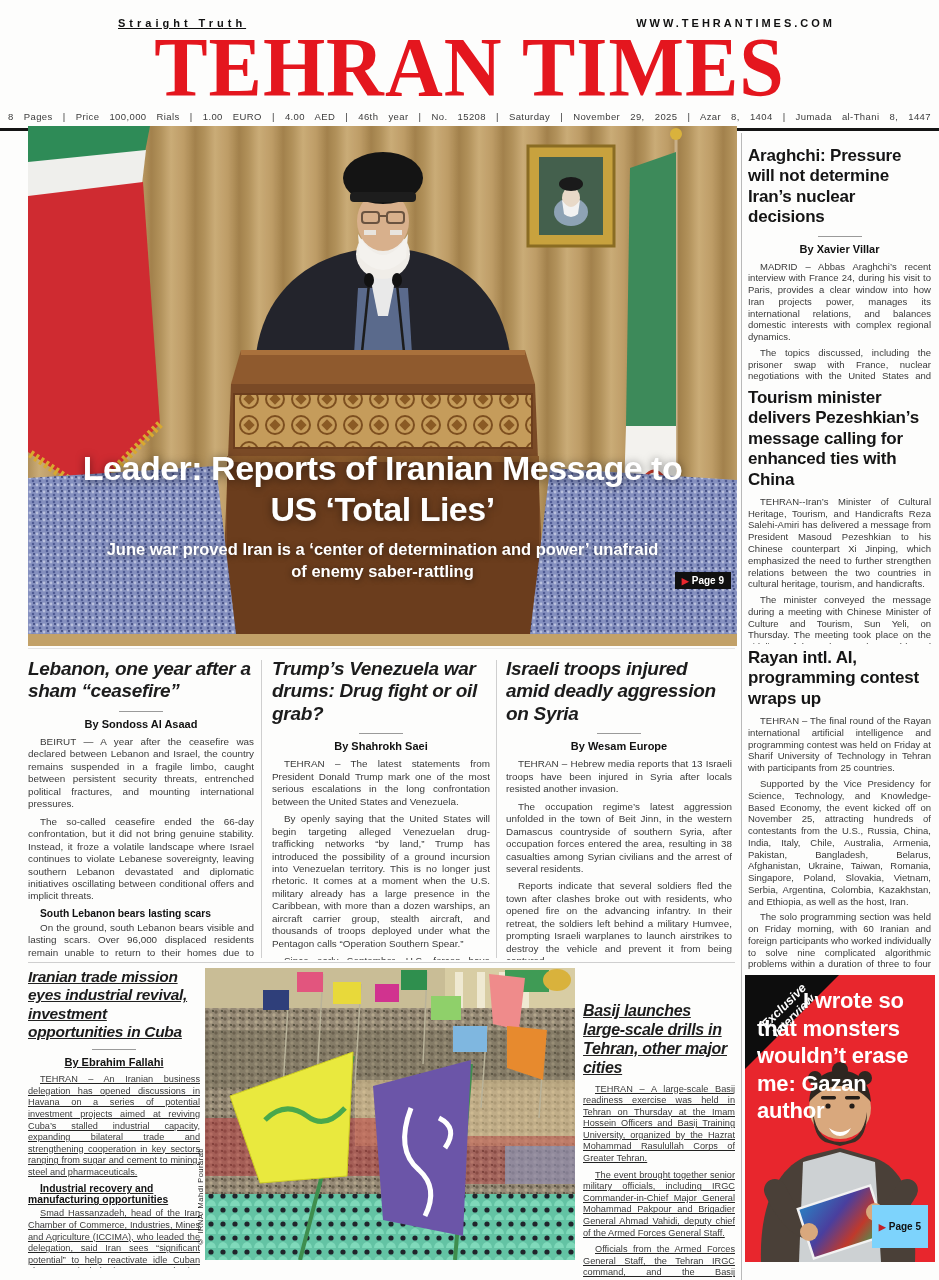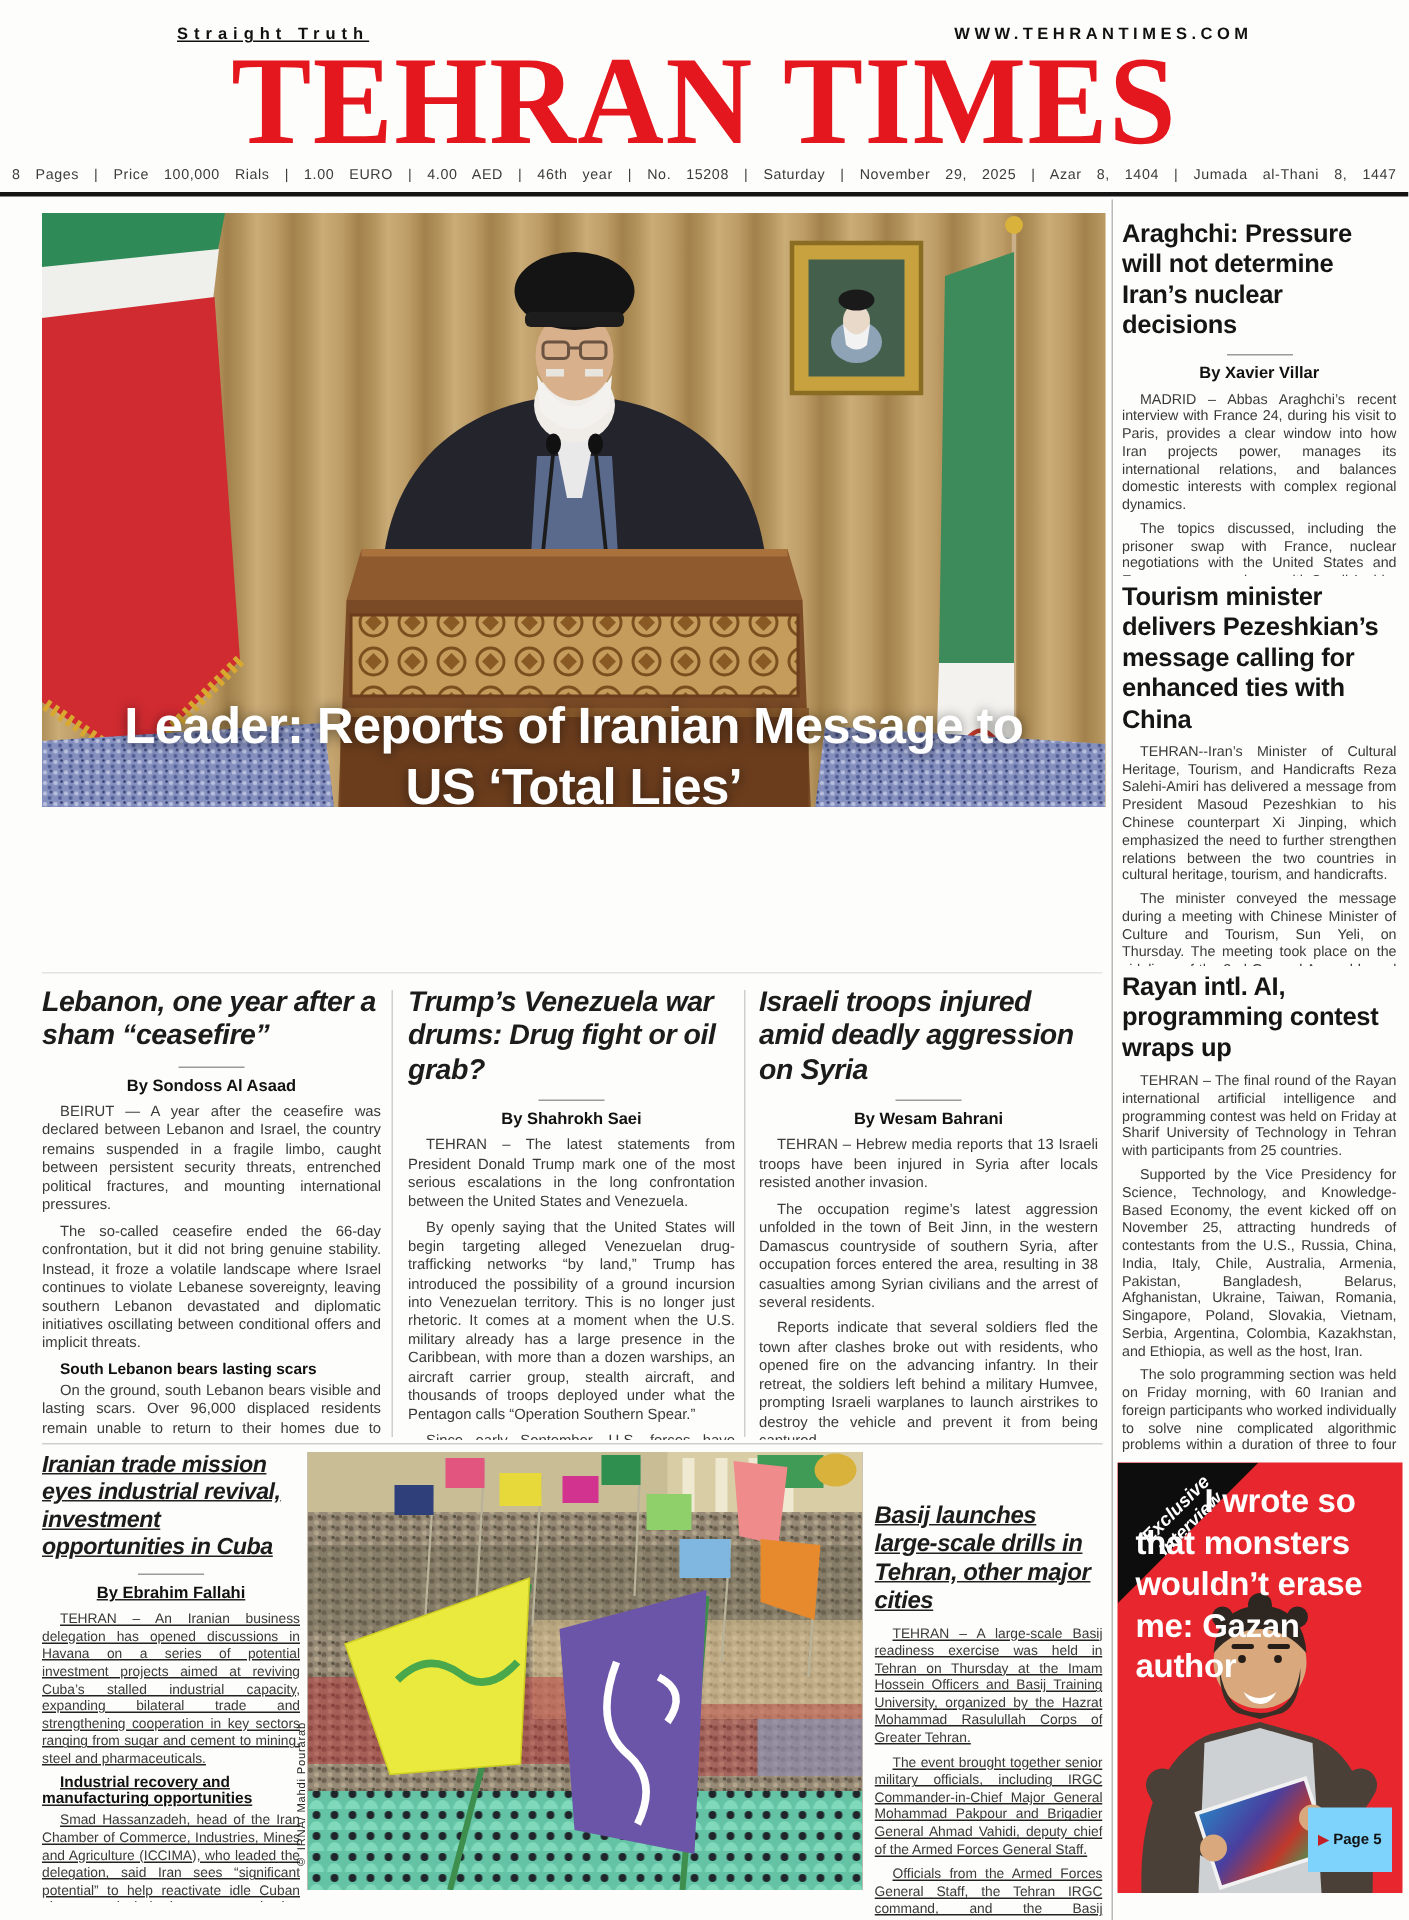--- a/index.html
+++ b/index.html
@@ -12,21 +12,21 @@
   .website{right:104px;top:17px;font-size:11px;font-weight:bold;letter-spacing:3px;color:#111;}
   .mast-title{left:0;right:0;top:26px;text-align:center;color:#e4161e;
       font-family:"Liberation Serif",serif;font-weight:bold;font-size:80px;
       letter-spacing:1px;transform:scaleY(1.05);transform-origin:top center;line-height:1;}
   .infobar{left:8px;right:8px;top:111px;font-size:9.5px;color:#3c3c3c;letter-spacing:.4px;
       text-align:justify;text-align-last:justify;white-space:nowrap;}
   .mast-rule{left:0;right:0;top:128px;height:3px;background:#141414;}
   .main-divider{left:741px;top:133px;bottom:0;width:1px;background:#b9b9b9;}
 
   
-  .lead-photo{left:28px;top:142px;width:709px;height:396px;overflow:hidden;background:#c2a168;}
+  .lead-photo{left:28px;top:126px;width:709px;height:520px;overflow:hidden;background:#c2a168;}
   .lead-photo svg{display:block;}
   .lead-head{left:0;right:0;top:322px;text-align:center;color:#fff;font-weight:bold;
       font-size:34px;line-height:1.22;letter-spacing:-.5px;padding:0 28px;
       text-shadow:0 1px 8px rgba(0,0,0,.5);}
   .lead-sub{left:75px;right:75px;top:412px;text-align:center;color:#fff;font-weight:bold;
       font-size:16.5px;line-height:1.35;text-shadow:0 1px 6px rgba(0,0,0,.55);}
   .pbadge{background:#101010;color:#fff;font-size:10px;font-weight:bold;
       padding:3px 7px;display:inline-block;}
   .pbadge .arr{color:#e8262d;margin-right:3px;font-size:9px;}
   .lead-badge{right:6px;top:446px;}
@@ -206,21 +206,21 @@
   <div class="divline"></div>
   <div class="byline">By Shahrokh Saei</div>
   <p>TEHRAN – The latest statements from President Donald Trump mark one of the most serious escalations in the long confrontation between the United States and Venezuela.</p>
   <p>By openly saying that the United States will begin targeting alleged Venezuelan drug-trafficking networks “by land,” Trump has introduced the possibility of a ground incursion into Venezuelan territory. This is no longer just rhetoric. It comes at a moment when the U.S. military already has a large presence in the Caribbean, with more than a dozen warships, an aircraft carrier group, stealth aircraft, and thousands of troops deployed under what the Pentagon calls “Operation Southern Spear.”</p>
   <p>Since early September, U.S. forces have carried out more than 20 lethal strikes against boats in the Caribbean Sea and the Pacific Ocean. These attacks have killed more than 80 people, and many Latin American governments, as well as legal experts,</p>
 </div>
 
 <div class="abs art mid c3">
   <h2>Israeli troops injured amid deadly aggression on Syria</h2>
   <div class="divline"></div>
-  <div class="byline">By Wesam Bahrani</div>
+  <div class="byline">By Wesam Europe</div>
   <p>TEHRAN – Hebrew media reports that 13 Israeli troops have been injured in Syria after locals resisted another invasion.</p>
   <p>The occupation regime’s latest aggression unfolded in the town of Beit Jinn, in the western Damascus countryside of southern Syria, after occupation forces entered the area, resulting in 38 casualties among Syrian civilians and the arrest of several residents.</p>
   <p>Reports indicate that several soldiers fled the town after clashes broke out with residents, who opened fire on the advancing infantry. In their retreat, the soldiers left behind a military Humvee, prompting Israeli warplanes to launch airstrikes to destroy the vehicle and prevent it from being captured.</p>
 
 </div>
 
 <div class="abs art bot cuba">
   <h2>Iranian trade mission eyes industrial revival, investment opportunities in Cuba</h2>
   <div class="divline"></div>
   <div class="byline">By Ebrahim Fallahi</div>

